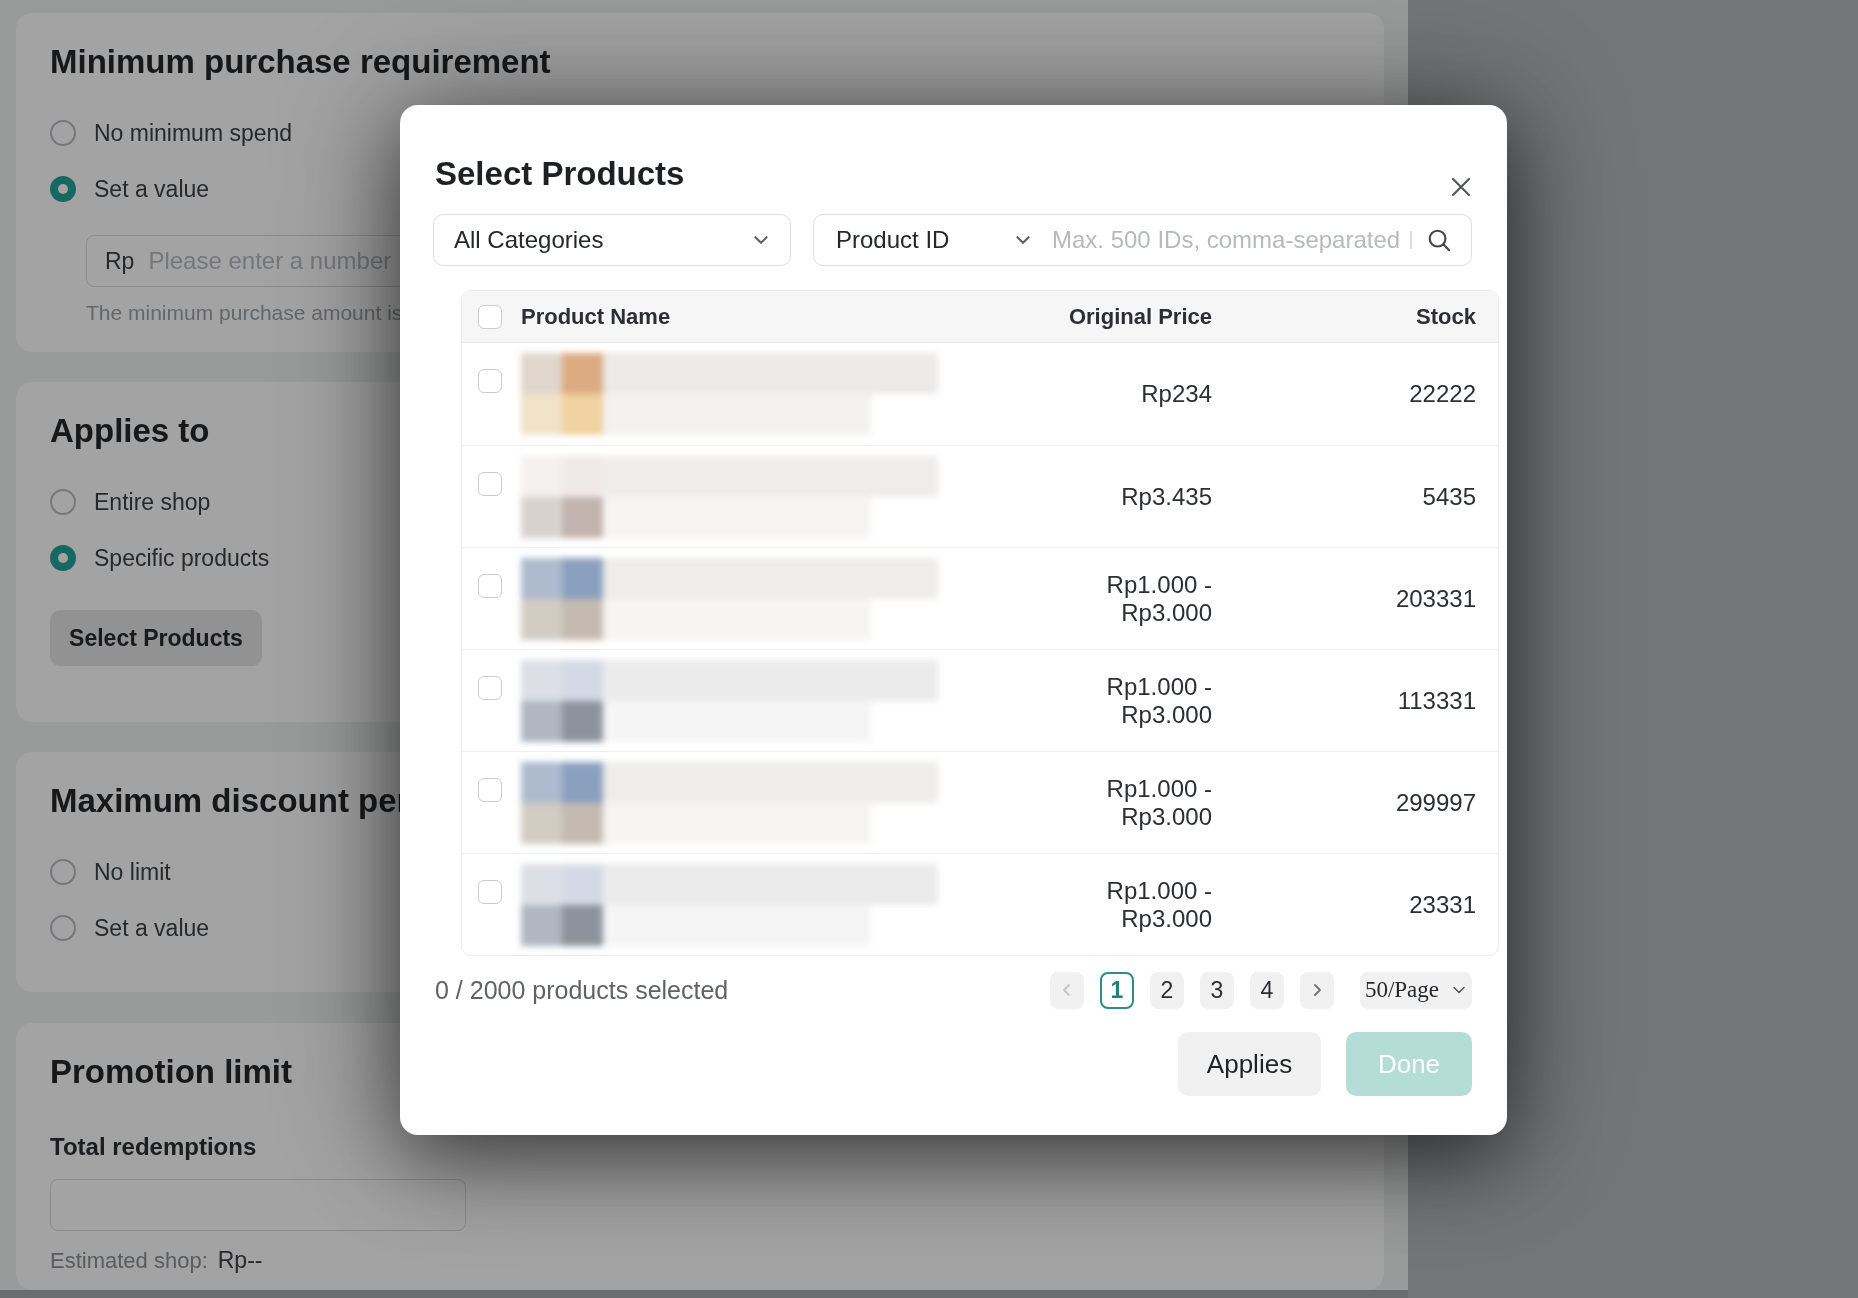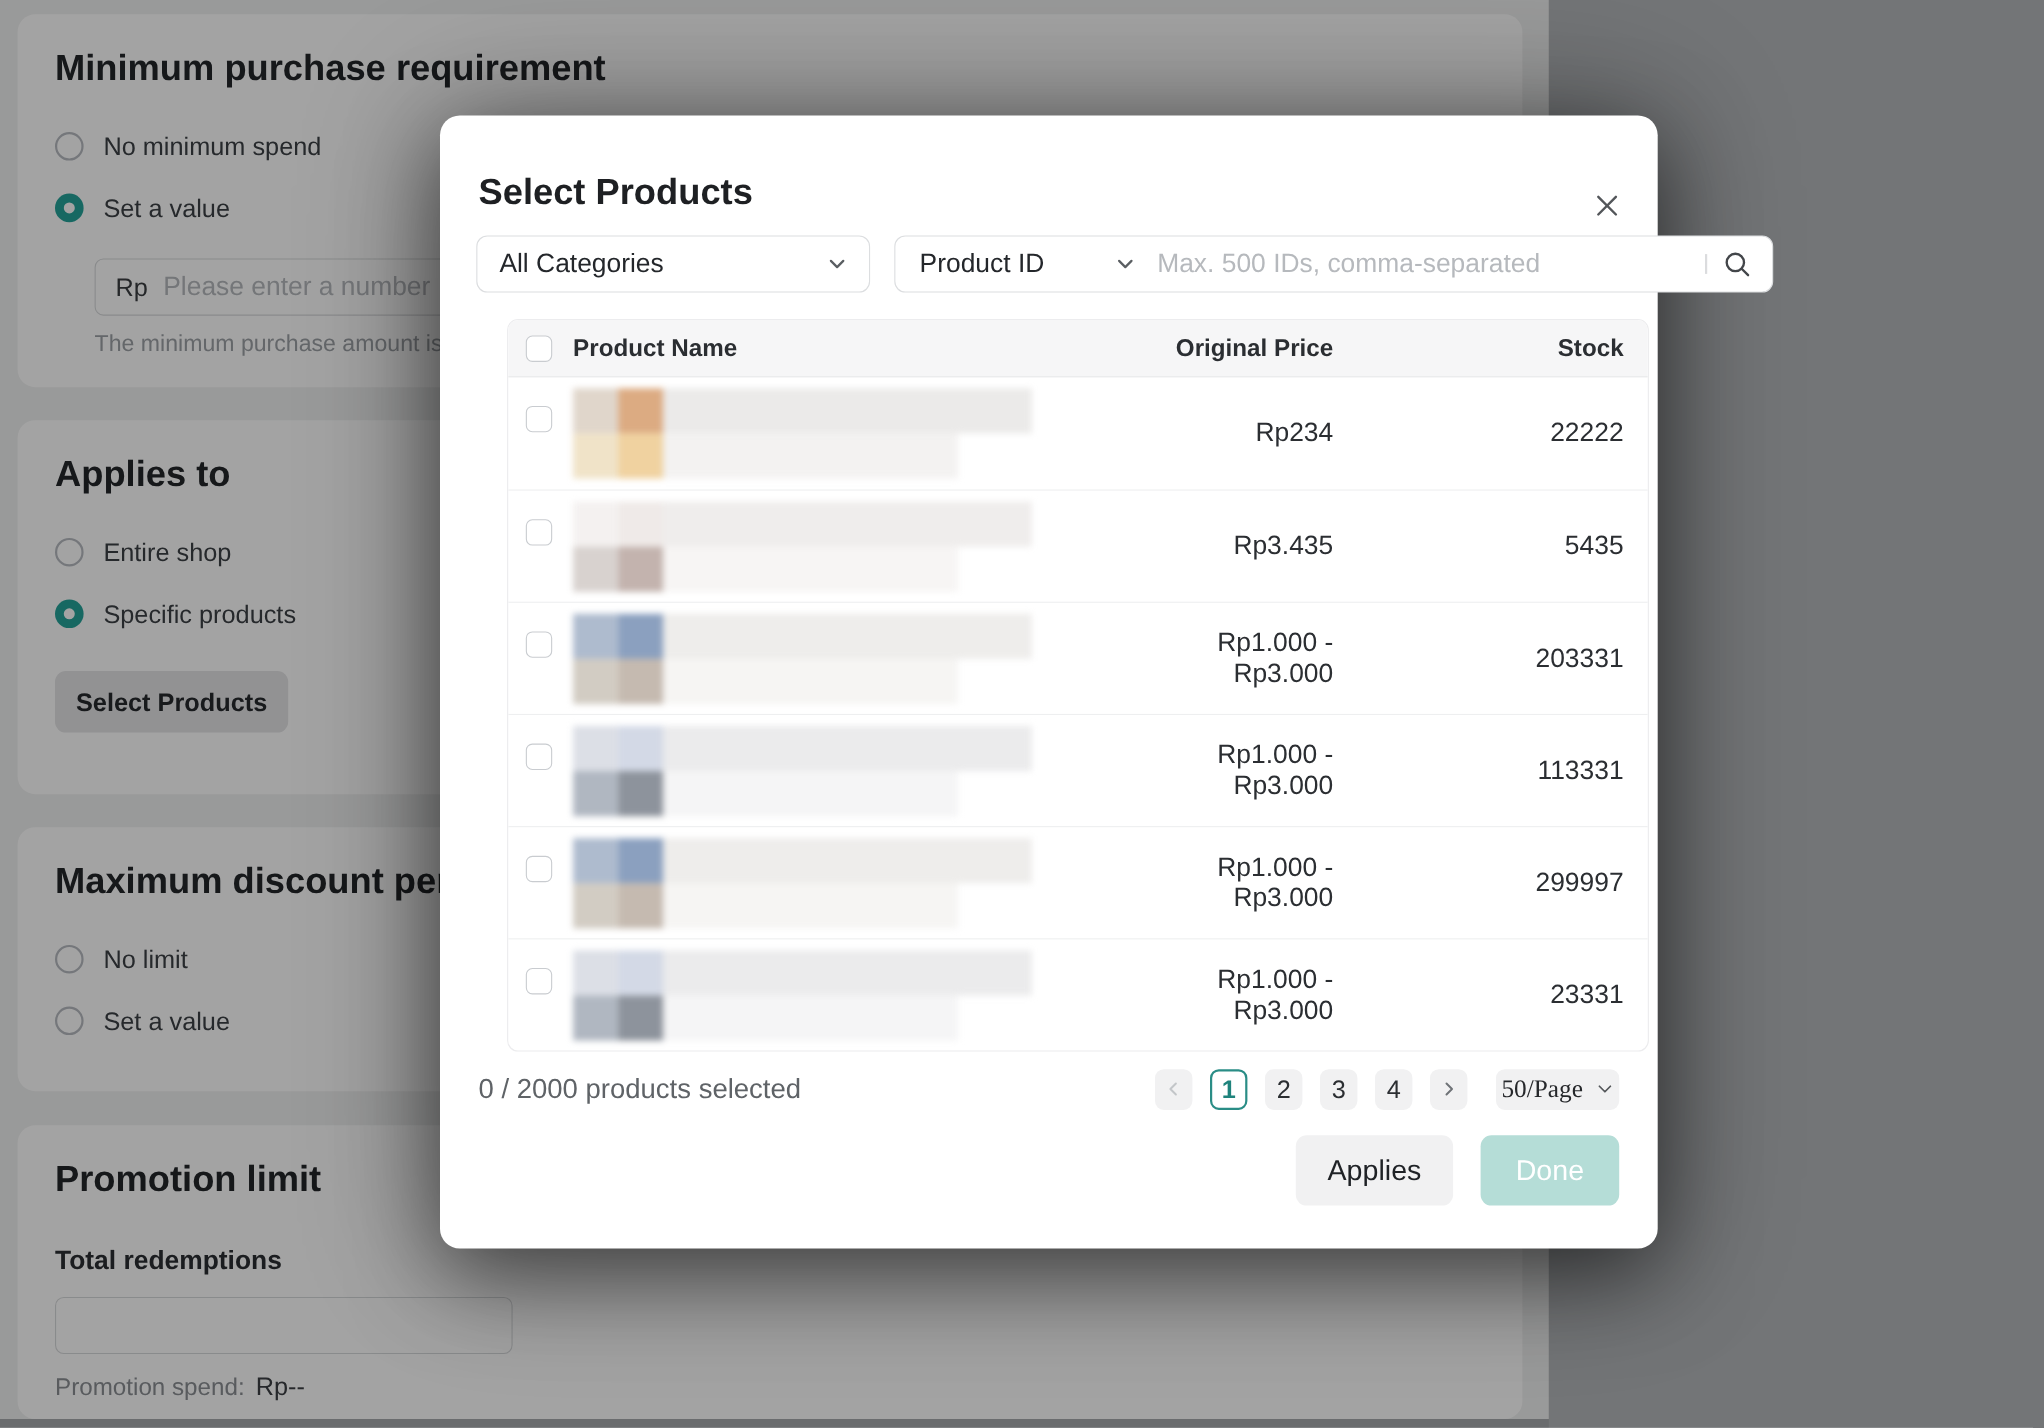--- a/index.html
+++ b/index.html
@@ -38,21 +38,21 @@
 
   
   .overlay { position: absolute; inset: 0; background: rgba(0,0,0,0.36); z-index: 10; }
 
   
   .modal { position: absolute; left: 400px; top: 105px; width: 1107px; height: 1030px; background: #fff; border-radius: 18px; z-index: 20;
            box-shadow: 0 24px 80px rgba(0,0,0,0.5), 0 0 130px rgba(0,0,0,0.33); }
   .modal-title { position: absolute; left: 35px; top: 50px; font-size: 33px; font-weight: 700; color: #1e2023; }
   .modal-close { position: absolute; right: 30px; top: 66px; width: 32px; height: 32px; display: flex; align-items: center; justify-content: center; color: #53565a; cursor: pointer; background: none; border: none; }
 
-  .filter-row { position: absolute; left: 33px; top: 109px; width: 1179px; height: 52px; display: flex; gap: 22px; }
+  .filter-row { position: absolute; left: 33px; top: 109px; width: 1039px; height: 52px; display: flex; gap: 22px; }
   .dd { border: 1.5px solid #dcdee0; border-radius: 10px; background: #fff; display: flex; align-items: center; justify-content: flex-end; }
   .dd-category { width: 358px; padding: 0 20px; justify-content: space-between; }
   .dd-label { font-size: 24px; color: #24272b; }
   .chev { color: #5a5e62; display: inline-flex; }
   .search-group { flex: 1; padding-right: 18px; }
   .search-type { width: 238px; display: flex; align-items: center; justify-content: space-between; padding: 0 20px 0 22px; flex: 0 0 auto; }
   .search-input { flex: 1; border: none; outline: none; font-family: inherit; font-size: 24px; color: #26292d; min-width: 0; }
   .search-input::placeholder { color: #b6b9bd; }
   .v-divider { width: 2px; height: 18px; background: #dbdcde; margin: 0 14px 0 8px; flex: 0 0 auto; align-self: center; }
   .mag { color: #43464a; display: inline-flex; }
@@ -132,21 +132,21 @@
       <span class="radio"></span>
       <span>Set a value</span>
     </div>
   </section>
 
   <section class="card card-4">
     <h2>Promotion limit</h2>
     <div class="field-label">Total redemptions</div>
     <input class="plain-input" value="" style="">
     <div class="estimate-row">
-      <span>Promotion spend:</span>
+      <span>Estimated shop:</span>
       <span class="estimate-value">Rp--</span>
     </div>
   </section>
 
 </div>
 
 <div class="overlay"></div>
 
 <div class="modal">
 

